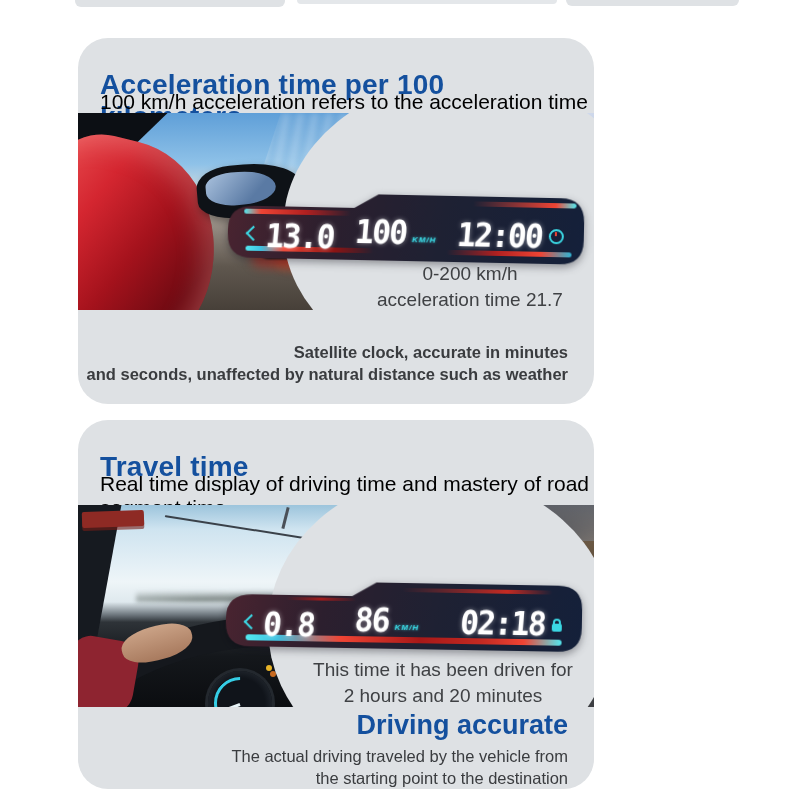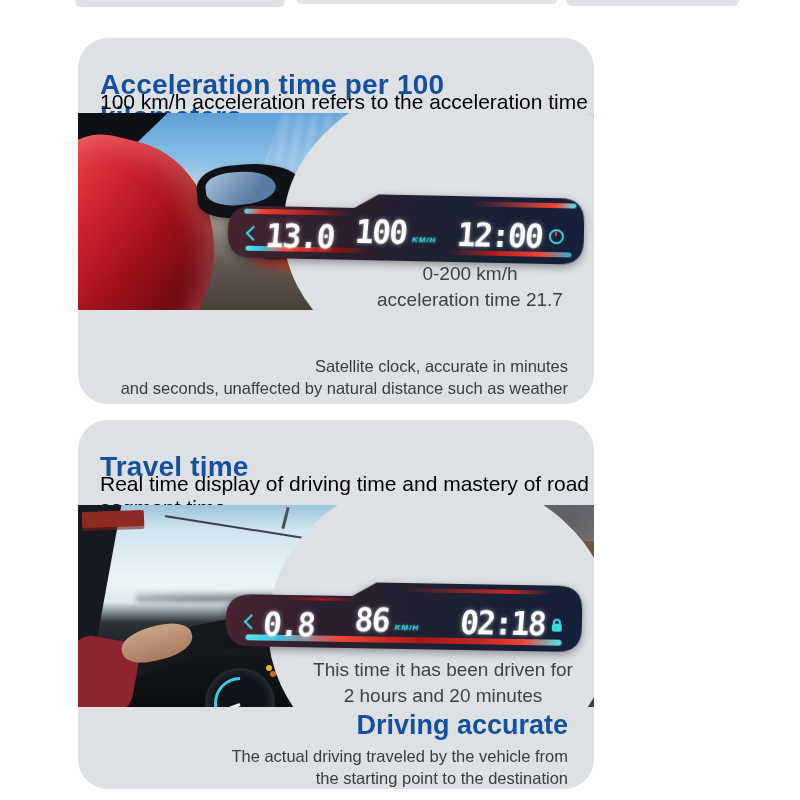--- a/index.html
+++ b/index.html
@@ -17,21 +17,21 @@
   .card{position:absolute;left:78px;width:516px;background:#dee1e4;border-radius:30px;}
   #card-accel{top:38px;height:366px;}
   #card-travel{top:420px;height:369px;}
 
   .section-title{position:absolute;left:22px;top:12px;font-size:28px;font-weight:bold;color:#14509e;letter-spacing:0.2px;}
   .section-sub{position:absolute;left:22px;top:52px;font-size:21px;color:#000000;}
 
   .side-head{position:absolute;right:26px;font-size:27px;font-weight:bold;color:#14509e;text-align:right;}
   .side-body{position:absolute;right:26px;font-size:16.5px;color:#3a3c3f;text-align:right;line-height:1.32;}
   #card-accel .side-head{top:276px;}
-  #card-accel .side-body{top:318px;}
+  #card-accel .side-body{top:304px;font-weight:bold;}
   #card-travel .side-head{top:290px;}
   #card-travel .side-body{top:326px;}
 
   
   .photo-strip{position:absolute;left:0;right:0;overflow:hidden;}
   #strip1{top:75px;height:197px;}
   #strip2{top:85px;height:202px;}
   .photoL{position:absolute;left:0;top:0;height:100%;z-index:1;overflow:hidden;}
   .photoR{position:absolute;right:0;top:0;height:100%;z-index:1;overflow:hidden;}
   #photo-drive{width:362px;}

